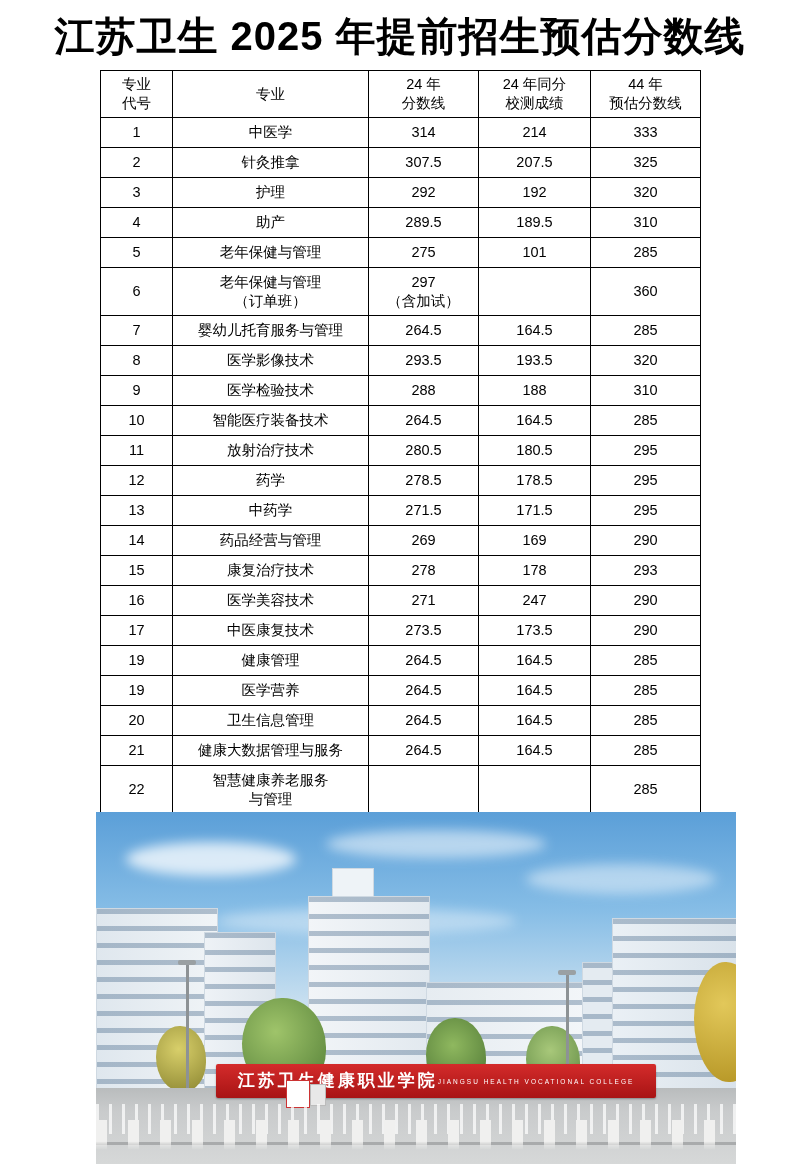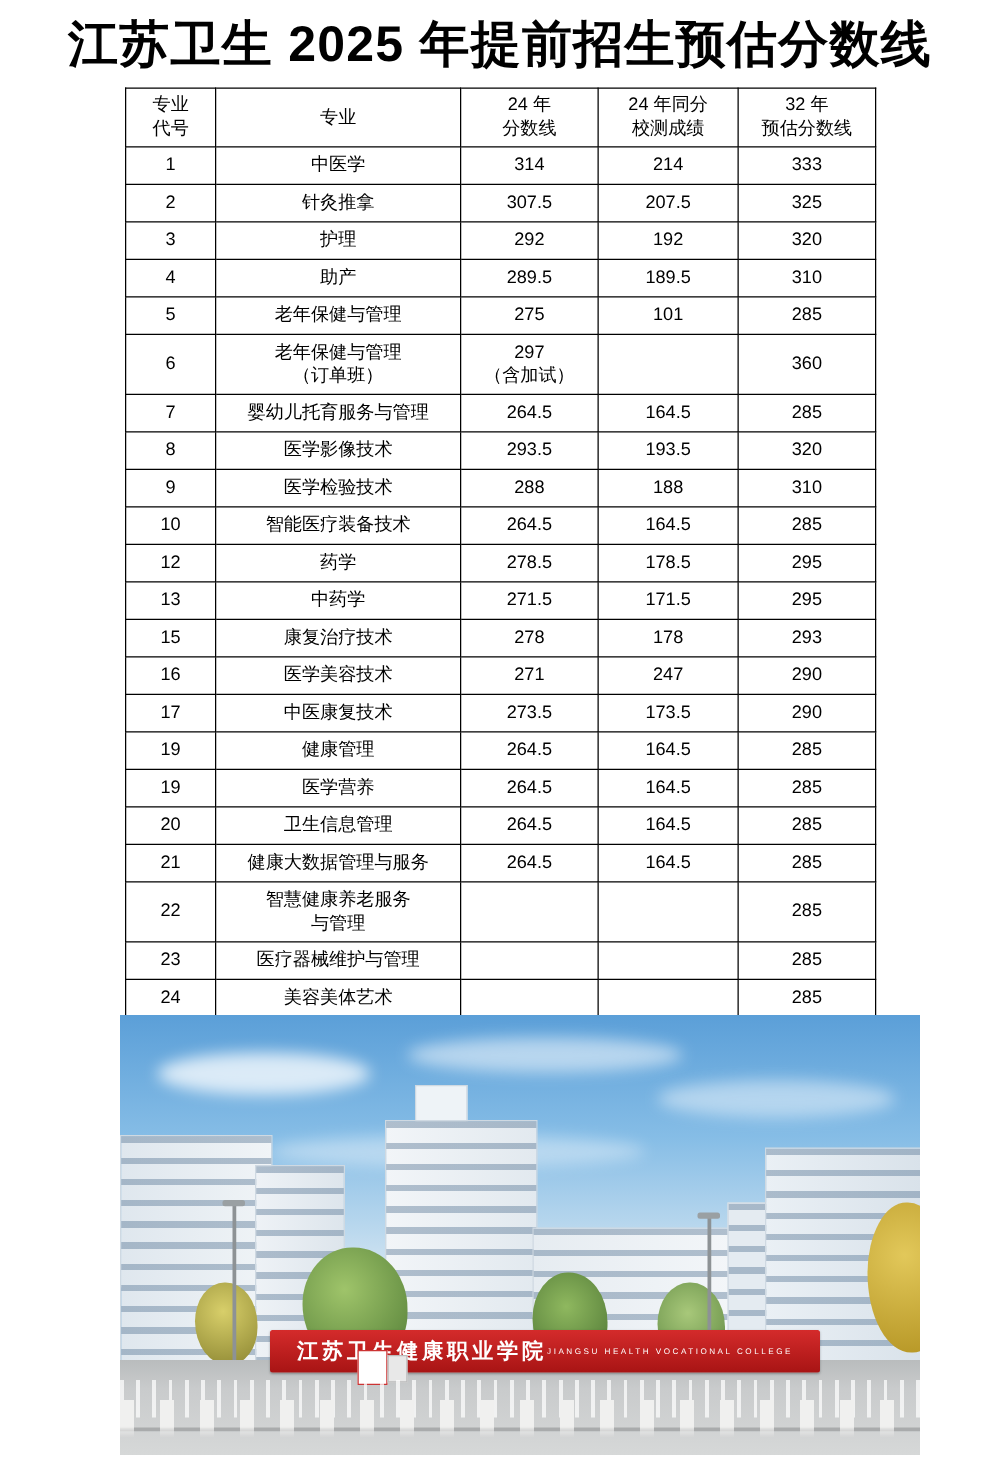--- a/index.html
+++ b/index.html
@@ -242,21 +242,21 @@
             </div>
           </td>
           <td>
             <div class="twoline">
               <div>24 年同分</div>
               <div>校测成绩</div>
             </div>
           </td>
           <td>
             <div class="twoline">
-              <div>32 年</div>
+              <div>44 年</div>
               <div>预估分数线</div>
             </div>
           </td>
         </tr>
       </thead>
       <tbody id="table-body">
           <tr>
             <td>1</td>
             <td>中医学</td>
             <td>314</td>
@@ -326,32 +326,46 @@
             <td>310</td>
           </tr>
           <tr>
             <td>10</td>
             <td>智能医疗装备技术</td>
             <td>264.5</td>
             <td>164.5</td>
             <td>285</td>
           </tr>
           <tr>
+            <td>11</td>
+            <td>放射治疗技术</td>
+            <td>280.5</td>
+            <td>180.5</td>
+            <td>295</td>
+          </tr>
+          <tr>
             <td>12</td>
             <td>药学</td>
             <td>278.5</td>
             <td>178.5</td>
             <td>295</td>
           </tr>
           <tr>
             <td>13</td>
             <td>中药学</td>
             <td>271.5</td>
             <td>171.5</td>
             <td>295</td>
+          </tr>
+          <tr>
+            <td>14</td>
+            <td>药品经营与管理</td>
+            <td>269</td>
+            <td>169</td>
+            <td>290</td>
           </tr>
           <tr>
             <td>15</td>
             <td>康复治疗技术</td>
             <td>278</td>
             <td>178</td>
             <td>293</td>
           </tr>
           <tr>
             <td>16</td>

